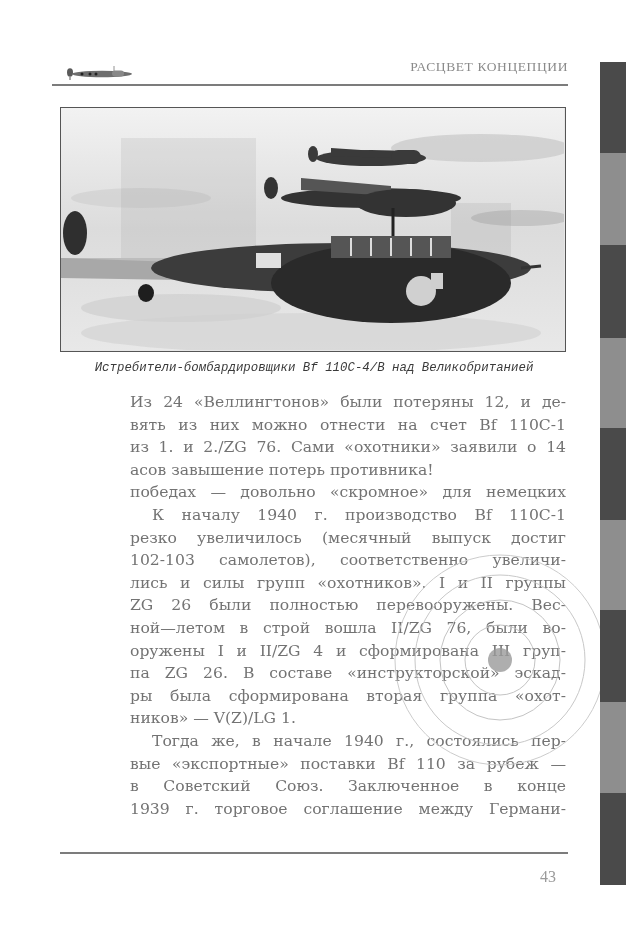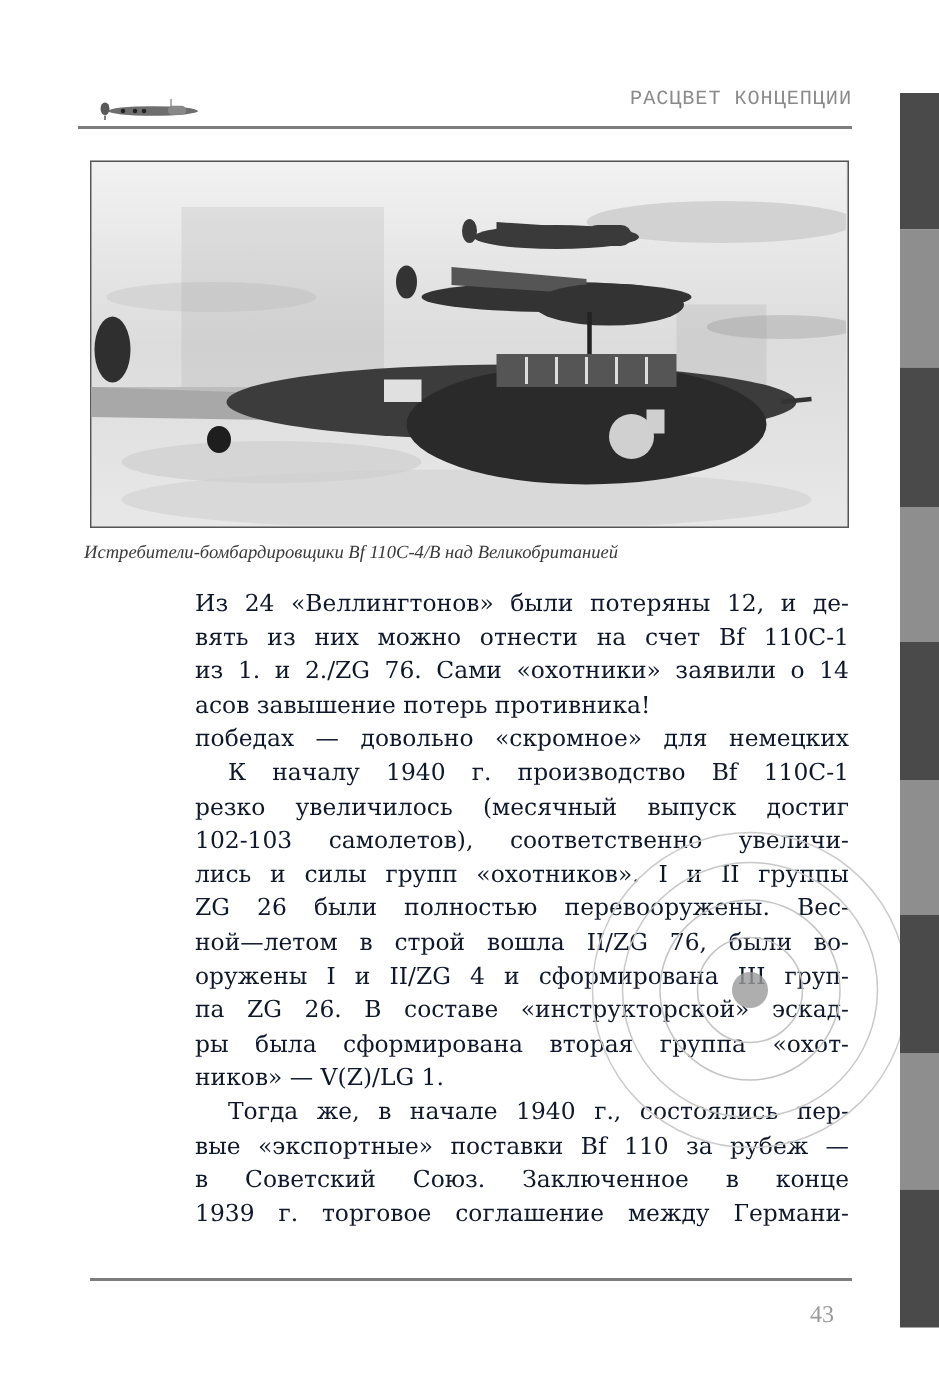--- a/index.html
+++ b/index.html
@@ -9,44 +9,44 @@
       font-family: "DejaVu Serif", "Liberation Serif", serif;
       color: #2a2a2a;
     }
     .page { position: absolute; left: 0; top: 0; width: 626px; height: 930px; }
 
     
     .running-head { position: absolute; left: 52px; top: 55px; width: 516px; height: 32px; }
     .head-plane { position: absolute; left: 10px; top: 8px; width: 80px; height: 20px; }
     .head-title {
       position: absolute; right: 0; top: 4px;
-      font-family: Liberation Mono, monospace; font-size: 13.5px; letter-spacing: 0.6px;
+      font-family: Liberation Serif, serif; font-size: 13.5px; letter-spacing: 0.6px;
       color: #8a8a8a;
     }
     .head-rule { position: absolute; left: 0; top: 29px; width: 516px; height: 2px; background: #7c7c7c; }
 
     
     .photo {
       position: absolute; left: 60px; top: 107px; width: 506px; height: 245px;
       border: 1.5px solid #555; box-sizing: border-box; overflow: hidden;
       background: #e6e6e6;
     }
     .photo svg { display: block; }
 
     .caption {
       position: absolute; left: 56px; top: 361px; width: 516px;
-      font-family: Liberation Serif, serif; font-style: italic; font-size: 12.4px;
-      color: #3a3a3a; white-space: nowrap; 
+      font-family: Liberation Mono, monospace; font-style: italic; font-size: 12.4px;
+      color: #3a3a3a; white-space: nowrap; text-align: center;
     }
 
     
     .body-text {
       position: absolute; left: 130px; top: 391px; width: 436px;
       font-family: "DejaVu Serif", "Liberation Serif", serif;
-      font-size: 15.6px; line-height: 22.6px; color: #0f172a;
+      font-size: 15.6px; line-height: 22.6px; color: #737373;
     }
     .line { display: block; white-space: nowrap; text-align: justify; text-align-last: justify; height: 22.6px; }
     .line.last { text-align-last: left; }
     .line.indent { padding-left: 22px; }
 
     
     .watermark { position: absolute; left: 390px; top: 550px; width: 220px; height: 220px; pointer-events: none; }
 
     
     .foot-rule { position: absolute; left: 60px; top: 852px; width: 508px; height: 2px; background: #7c7c7c; }

